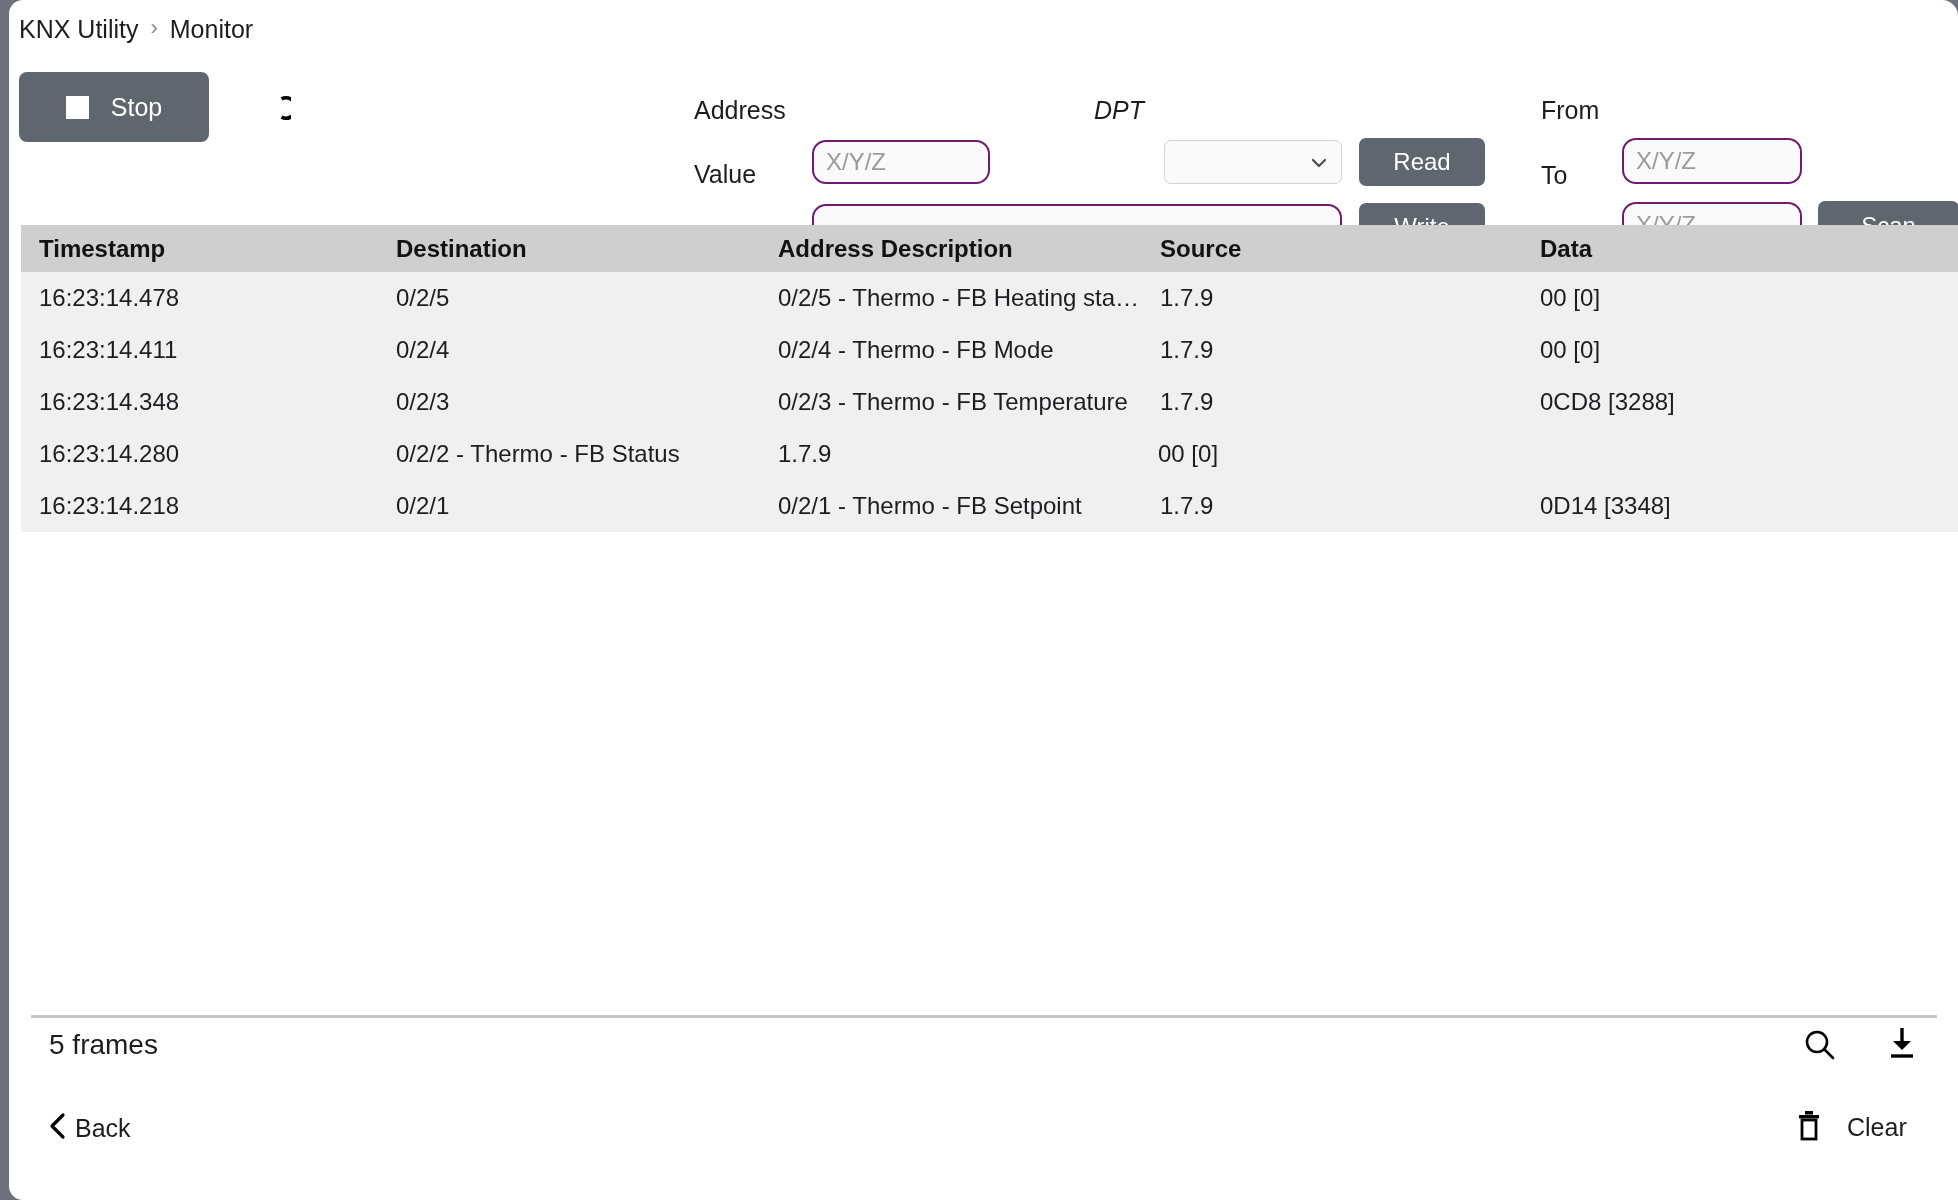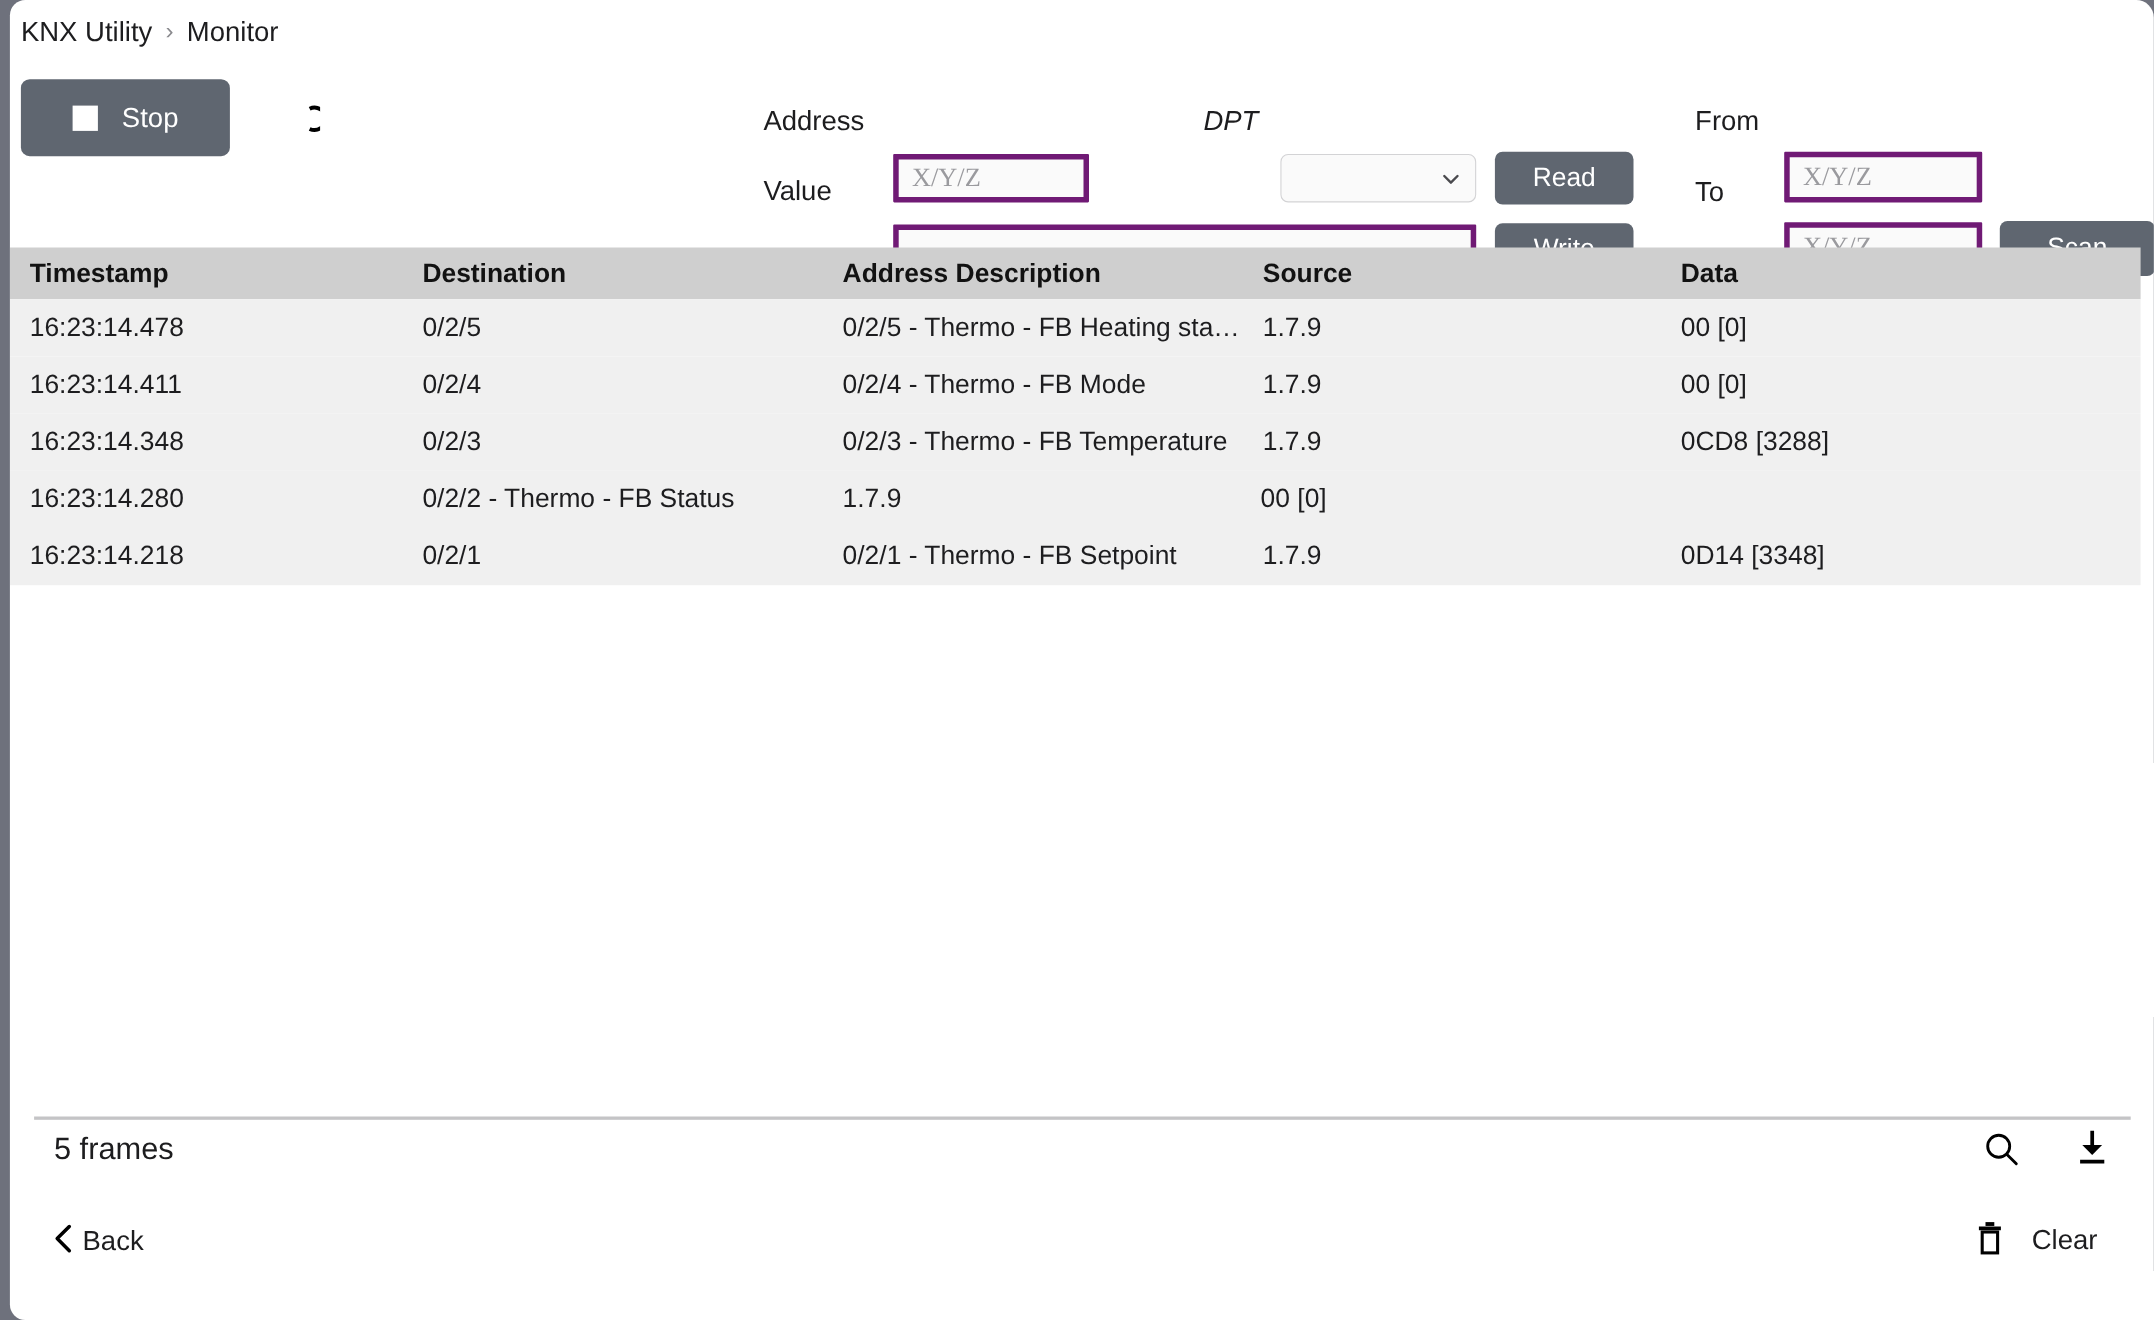--- a/index.html
+++ b/index.html
@@ -106,24 +106,24 @@
   .field-label {
     position: absolute;
     font-size: 25px;
     color: #1d1d1f;
     white-space: nowrap;
     line-height: 1;
   }
   .text-input {
     position: absolute;
     background: #fafafa;
-    border: 5px solid #701a75;
-    border-radius: 1px;
+    border: 2px solid #701a75;
+    border-radius: 14px;
     font-size: 24px;
-    font-family: Liberation Serif, serif;
+    font-family: Liberation Sans, sans-serif;
     color: #1d1d1f;
     padding: 0 12px;
     box-sizing: border-box;
     outline: none;
   }
   .text-input::placeholder { color: #9a9a9e; }
 
   .action-button {
     position: absolute;
     background: #5f6670;
@@ -150,21 +150,21 @@
   }
   #dpt-select .chev {
     position: absolute;
     right: 12px;
     top: 13px;
   }
 
   
   #log-table {
     position: absolute;
-    left: 0;
+    left: 12px;
     top: 225px;
     width: 1937px;
     height: 785px;
   }
   #table-header {
     display: flex;
     height: 47px;
     background: #cfcfcf;
     align-items: center;
   }

